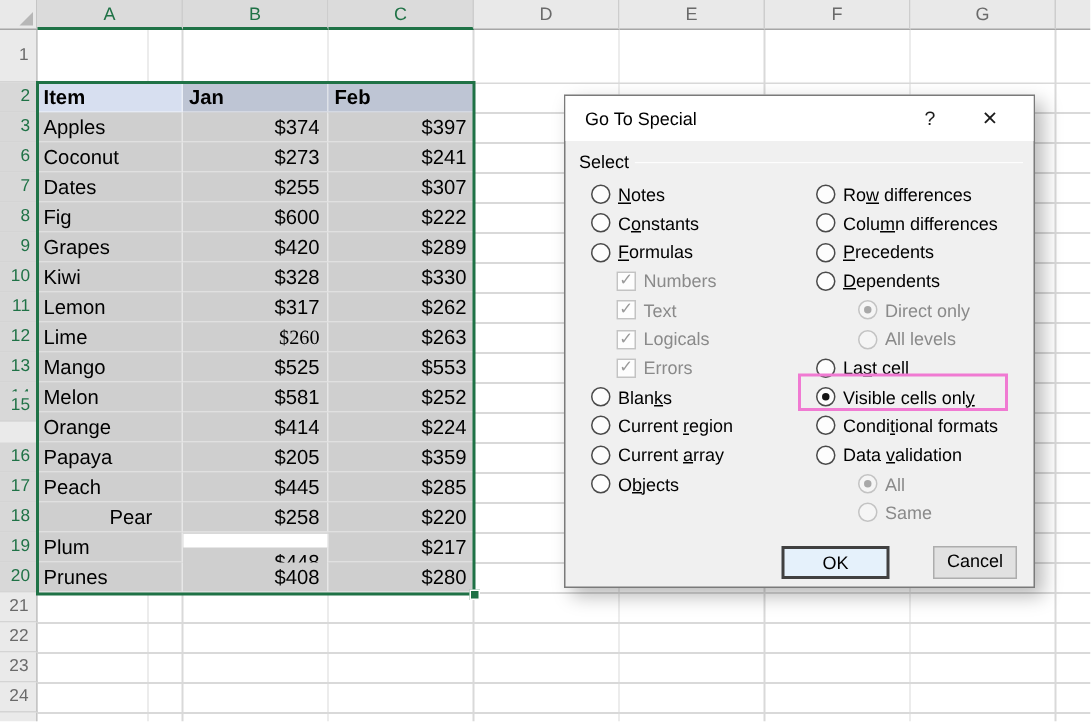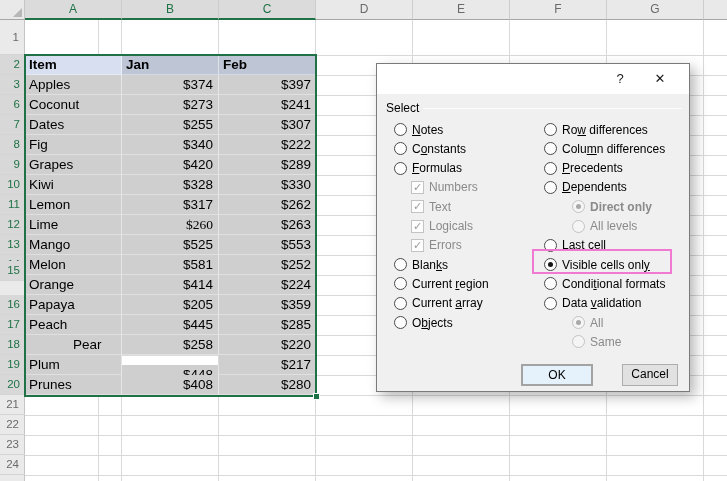--- a/index.html
+++ b/index.html
@@ -77,21 +77,21 @@
   .opt.dis .rd .dot { background:#a8a8a8; }
   .cb { width:13px; height:13px; border:1px solid #c3c3c3; background:#fdfdfd;
         display:inline-block; color:#9a9a9a; font-size:11px; line-height:11px;
         text-align:center; flex:none; margin-right:5px; }
 
   .hl-box { position:absolute; left:155px; top:185px; width:140px; height:25px;
             border:2px solid #f07ad2; z-index:4; pointer-events:none; }
 
   .btn { position:absolute; top:300px; height:22px; font-size:12px; color:#000;
          text-align:center; line-height:19px; z-index:2; }
-  .btn.ok { left:144px; width:72px; background:#e5f1fb; border:2px solid #a3a3a3; }
+  .btn.ok { left:144px; width:72px; background:#e5f1fb; border:2px solid #404040; }
   .btn.cancel { left:245px; width:56px; background:#e1e1e1; border:1px solid #adadad; }
 </style>
 </head>
 <body>
 
 <div class="stage">
 
   <div class="grid-v"></div>
   <div class="grid-h"></div>
 
@@ -143,21 +143,21 @@
       <div class="cell data itm" style="left: 25px; top: 75px; width: 97px;">Apples</div>
       <div class="cell data val" style="left: 122px; top: 75px; width: 97px;">$374</div>
       <div class="cell data val last" style="left: 219px; top: 75px; width: 97px;">$397</div>
       <div class="cell data itm" style="left: 25px; top: 95px; width: 97px;">Coconut</div>
       <div class="cell data val" style="left: 122px; top: 95px; width: 97px;">$273</div>
       <div class="cell data val last" style="left: 219px; top: 95px; width: 97px;">$241</div>
       <div class="cell data itm" style="left: 25px; top: 115px; width: 97px;">Dates</div>
       <div class="cell data val" style="left: 122px; top: 115px; width: 97px;">$255</div>
       <div class="cell data val last" style="left: 219px; top: 115px; width: 97px;">$307</div>
       <div class="cell data itm" style="left: 25px; top: 135px; width: 97px;">Fig</div>
-      <div class="cell data val" style="left: 122px; top: 135px; width: 97px;">$340</div>
+      <div class="cell data val" style="left: 122px; top: 135px; width: 97px;">$600</div>
       <div class="cell data val last" style="left: 219px; top: 135px; width: 97px;">$222</div>
       <div class="cell data itm" style="left: 25px; top: 155px; width: 97px;">Grapes</div>
       <div class="cell data val" style="left: 122px; top: 155px; width: 97px;">$420</div>
       <div class="cell data val last" style="left: 219px; top: 155px; width: 97px;">$289</div>
       <div class="cell data itm" style="left: 25px; top: 175px; width: 97px;">Kiwi</div>
       <div class="cell data val" style="left: 122px; top: 175px; width: 97px;">$328</div>
       <div class="cell data val last" style="left: 219px; top: 175px; width: 97px;">$330</div>
       <div class="cell data itm" style="left: 25px; top: 195px; width: 97px;">Lemon</div>
       <div class="cell data val" style="left: 122px; top: 195px; width: 97px;">$317</div>
       <div class="cell data val last" style="left: 219px; top: 195px; width: 97px;">$262</div>
@@ -189,20 +189,21 @@
       <div class="cell data val" style="left: 122px; top: 375px; width: 97px;">$408</div>
       <div class="cell data val last" style="left: 219px; top: 375px; width: 97px;">$280</div>
     </div>
 
   <div class="sel-border">
     <div class="fill-handle"></div>
   </div>
 
   <div class="dialog">
     <div class="titlebar">
+      <span class="dlg-title">Go To Special</span>
       <span class="tb-btn help-btn">?</span>
       <span class="tb-btn close-btn">✕</span>
     </div>
     <span class="grp-label">Select</span>
     <div class="grp-line"></div>
 
     <div id="dlg-options">
         <div class="opt" style="left: 17px; top: 56px;"><span class="rd"></span><span></span><span class="u">N</span><span>otes</span></div>
         <div class="opt" style="left: 17px; top: 75.3px;"><span class="rd"></span><span>C</span><span class="u">o</span><span>nstants</span></div>
         <div class="opt" style="left: 17px; top: 94.6px;"><span class="rd"></span><span></span><span class="u">F</span><span>ormulas</span></div>
@@ -211,21 +212,21 @@
         <div class="opt dis" style="left: 34px; top: 152.5px;"><span class="cb">✓</span><span>Logicals</span><span class="u"></span><span></span></div>
         <div class="opt dis" style="left: 34px; top: 171.8px;"><span class="cb">✓</span><span>Errors</span><span class="u"></span><span></span></div>
         <div class="opt" style="left: 17px; top: 191.1px;"><span class="rd"></span><span>Blan</span><span class="u">k</span><span>s</span></div>
         <div class="opt" style="left: 17px; top: 210.4px;"><span class="rd"></span><span>Current </span><span class="u">r</span><span>egion</span></div>
         <div class="opt" style="left: 17px; top: 229.7px;"><span class="rd"></span><span>Current </span><span class="u">a</span><span>rray</span></div>
         <div class="opt" style="left: 17px; top: 249px;"><span class="rd"></span><span>O</span><span class="u">b</span><span>jects</span></div>
         <div class="opt" style="left: 167px; top: 56px;"><span class="rd"></span><span>Ro</span><span class="u">w</span><span> differences</span></div>
         <div class="opt" style="left: 167px; top: 75.3px;"><span class="rd"></span><span>Colu</span><span class="u">m</span><span>n differences</span></div>
         <div class="opt" style="left: 167px; top: 94.6px;"><span class="rd"></span><span></span><span class="u">P</span><span>recedents</span></div>
         <div class="opt" style="left: 167px; top: 113.9px;"><span class="rd"></span><span></span><span class="u">D</span><span>ependents</span></div>
-        <div class="opt dis" style="left: 195px; top: 133.2px; font-weight: bold;"><span class="rd"><span class="dot"></span></span><span>Direct only</span><span class="u"></span><span></span></div>
+        <div class="opt dis" style="left: 195px; top: 133.2px;"><span class="rd"><span class="dot"></span></span><span>Direct only</span><span class="u"></span><span></span></div>
         <div class="opt dis" style="left: 195px; top: 152.5px;"><span class="rd"></span><span>All levels</span><span class="u"></span><span></span></div>
         <div class="opt" style="left: 167px; top: 171.8px;"><span class="rd"></span><span>La</span><span class="u">s</span><span>t cell</span></div>
         <div class="opt" style="left: 167px; top: 191.1px;"><span class="rd"><span class="dot"></span></span><span>Visible cells onl</span><span class="u">y</span><span></span></div>
         <div class="opt" style="left: 167px; top: 210.4px;"><span class="rd"></span><span>Condi</span><span class="u">t</span><span>ional formats</span></div>
         <div class="opt" style="left: 167px; top: 229.7px;"><span class="rd"></span><span>Data </span><span class="u">v</span><span>alidation</span></div>
         <div class="opt dis" style="left: 195px; top: 249px;"><span class="rd"><span class="dot"></span></span><span>All</span><span class="u"></span><span></span></div>
         <div class="opt dis" style="left: 195px; top: 268.3px;"><span class="rd"></span><span>Same</span><span class="u"></span><span></span></div>
       </div>
 
     <div class="hl-box"></div>

